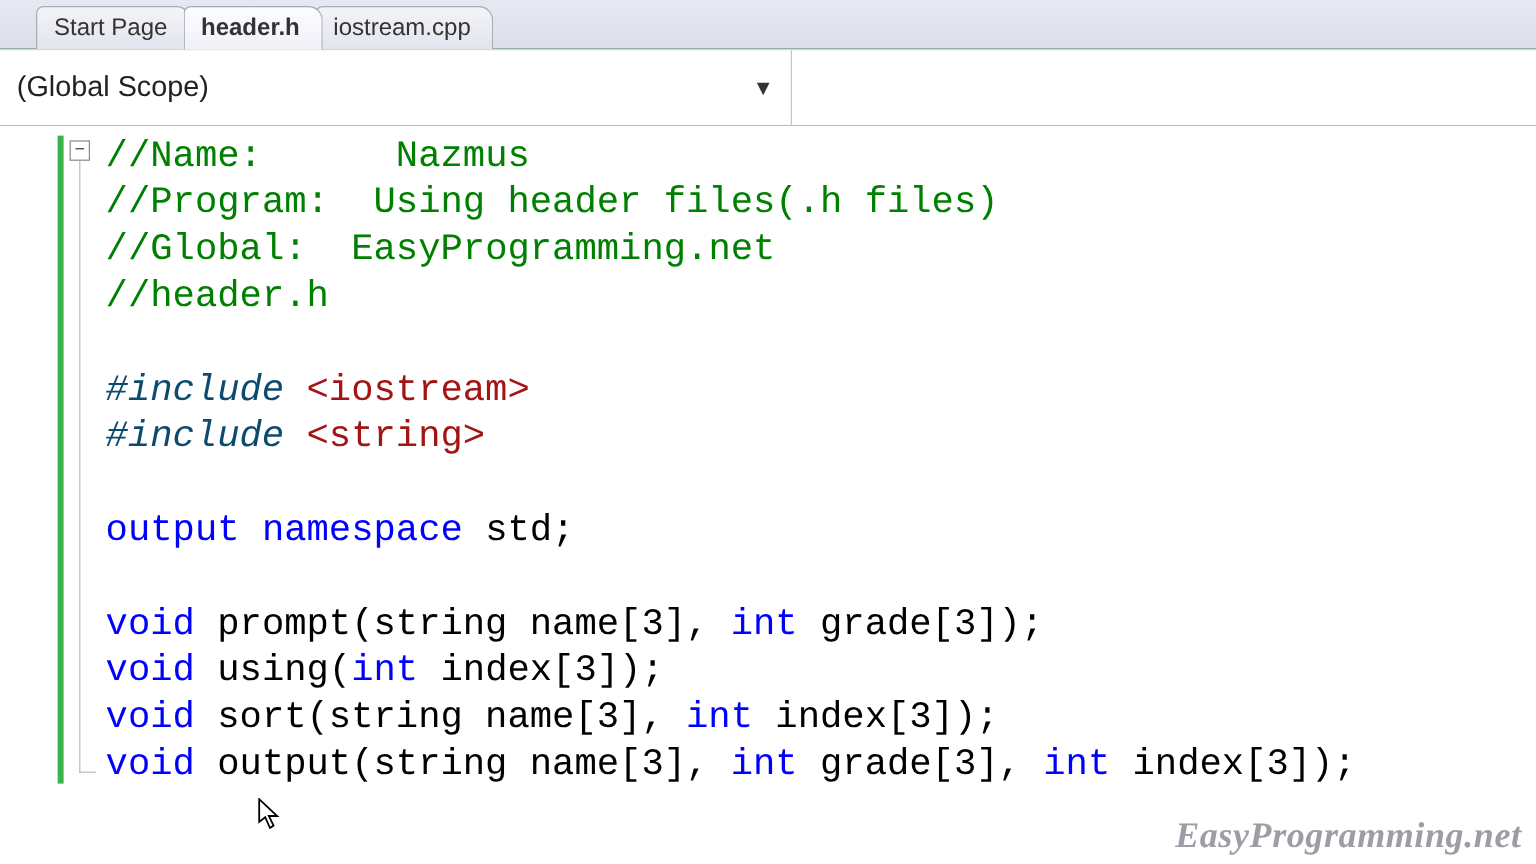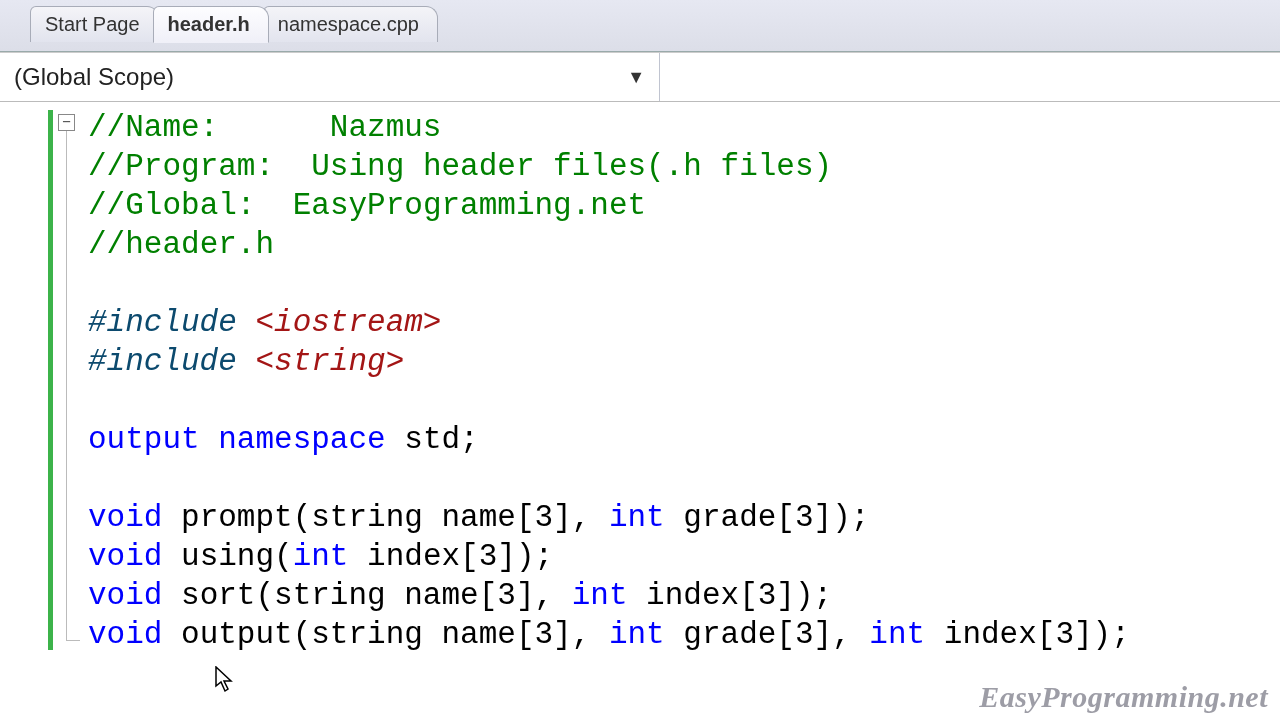--- a/index.html
+++ b/index.html
@@ -6,23 +6,23 @@
   body {
     width: 1280px;
     height: 720px;
     font-family: "Segoe UI", Tahoma, sans-serif;
     background: #e8e8f0;
     overflow: hidden;
     position: relative;
   }
   .tabs {
     display: flex;
-    align-items: flex-start;
+    align-items: center;
     padding: 6px 0 0 30px;
-    height: 52px;
+    height: 41px;
     background: linear-gradient(#e6e8f2, #dcdee8);
     border-bottom: 1px solid #9aa;
   }
   .tab {
     padding: 6px 18px 6px 14px;
     font-size: 20px;
     background: linear-gradient(#f4f4f8, #e2e4ee);
     border: 1px solid #a8acb8;
     border-bottom: none;
     border-radius: 6px 12px 0 0;
@@ -33,21 +33,21 @@
   }
   .tab.active {
     background: linear-gradient(#fdfdff, #f0f0f8);
     font-weight: 600;
     z-index: 2;
     border-bottom: 1px solid #f0f0f8;
     margin-bottom: -1px;
   }
   .scope-bar {
     display: flex;
-    height: 50px;
+    height: 64px;
     border-top: 1px solid #ccc;
     border-bottom: 1px solid #bbb;
     background: #fff;
   }
   .scope-dropdown {
     flex: 0 0 660px;
     display: flex;
     align-items: center;
     justify-content: space-between;
     padding: 0 14px;
@@ -115,21 +115,21 @@
   .code {
     padding: 6px 0 0 30px;
     font-family: Consolas, "Courier New", monospace;
     font-size: 31px;
     line-height: 39px;
     white-space: pre;
   }
   .c-comment { color: #008000; margin-top: 12px; }
   .c-keyword { color: #0000ff; }
   .c-pp      { color: #0c4a6e; font-style: italic; }
-  .c-string  { color: #a31515; font-style: italic; }
+  .c-string  { color: #a31515; }
   .c-ident   { color: #000; text-align: center; }
   .c-punct   { color: #000; }
   .watermark {
     position: absolute;
     right: 12px;
     bottom: 6px;
     font-family: Georgia, "Times New Roman", serif;
     font-style: italic;
     font-weight: bold;
     font-size: 30px;
@@ -145,21 +145,21 @@
     color: #000;
     pointer-events: none;
   }
 </style>
 </head>
 <body>
 
 <div class="tabs">
   <div class="tab">Start Page</div>
   <div class="tab active">header.h</div>
-  <div class="tab">namespace.cpp</div>
+  <div class="tab">iostream.cpp</div>
 </div>
 
 <div class="scope-bar">
   <div class="scope-dropdown">
     <span>(Global Scope)</span>
     <span class="chevron">▼</span>
   </div>
   <div class="scope-right"></div>
 </div>
 

